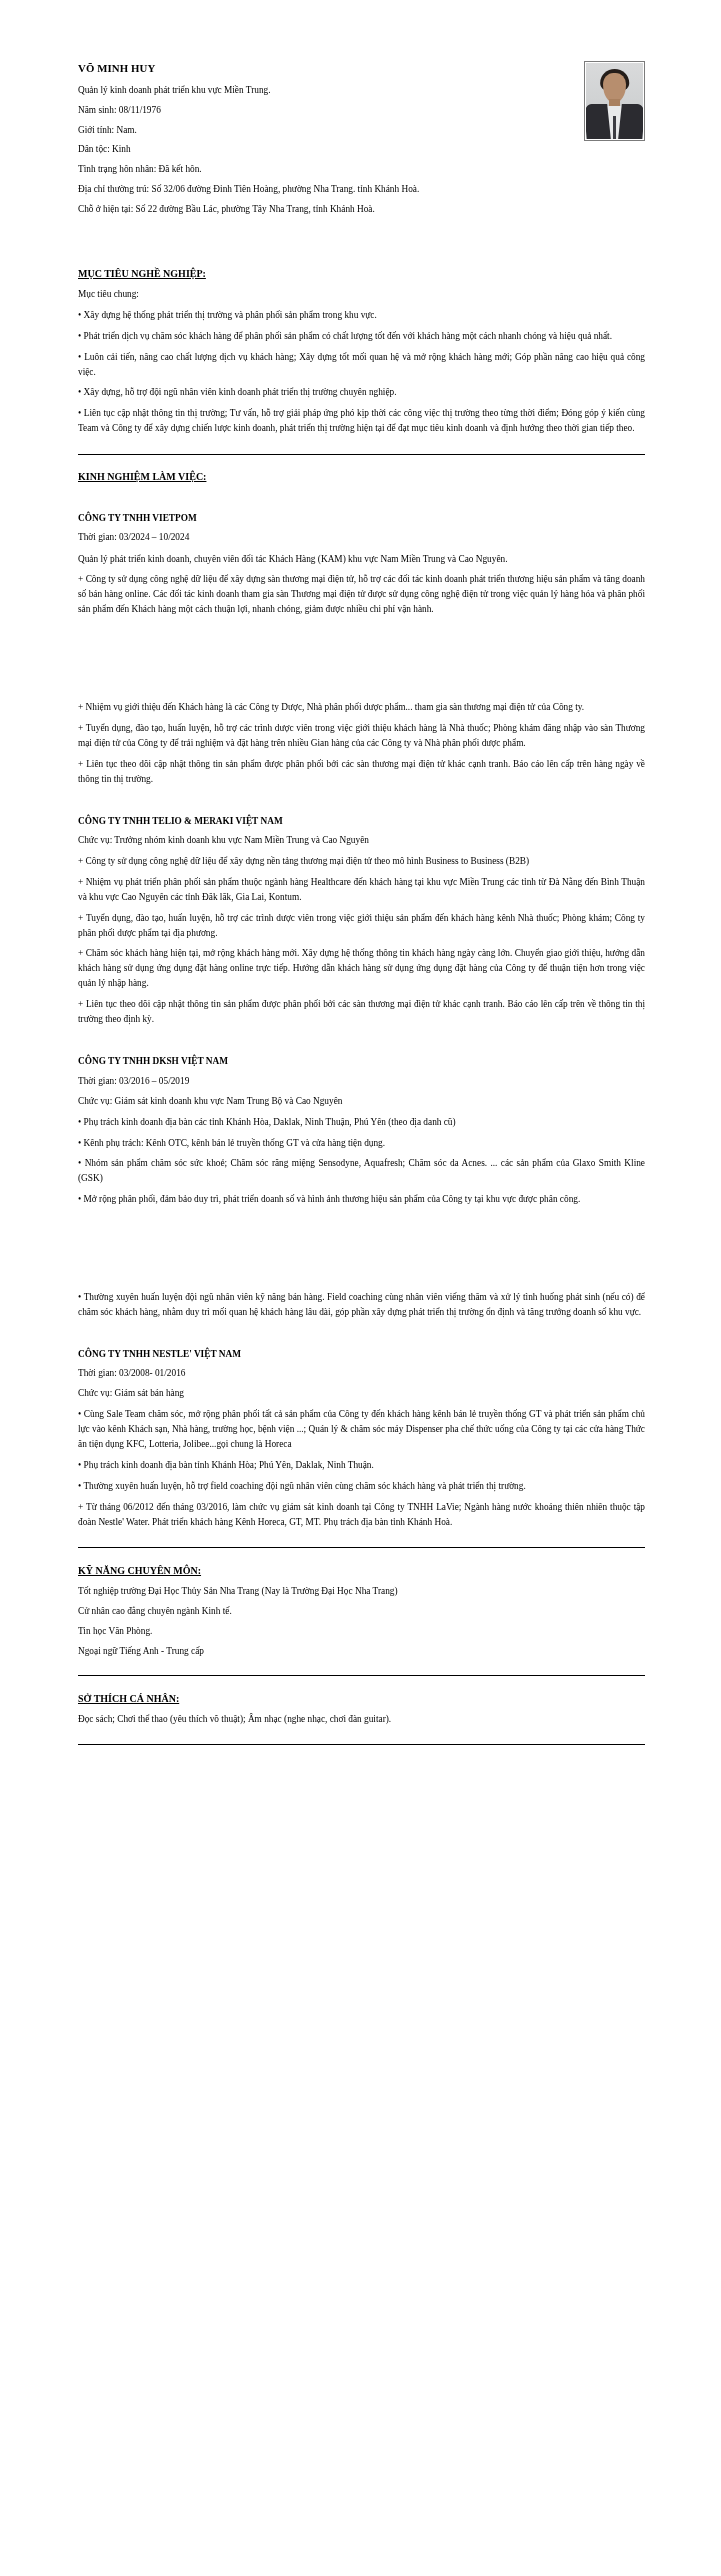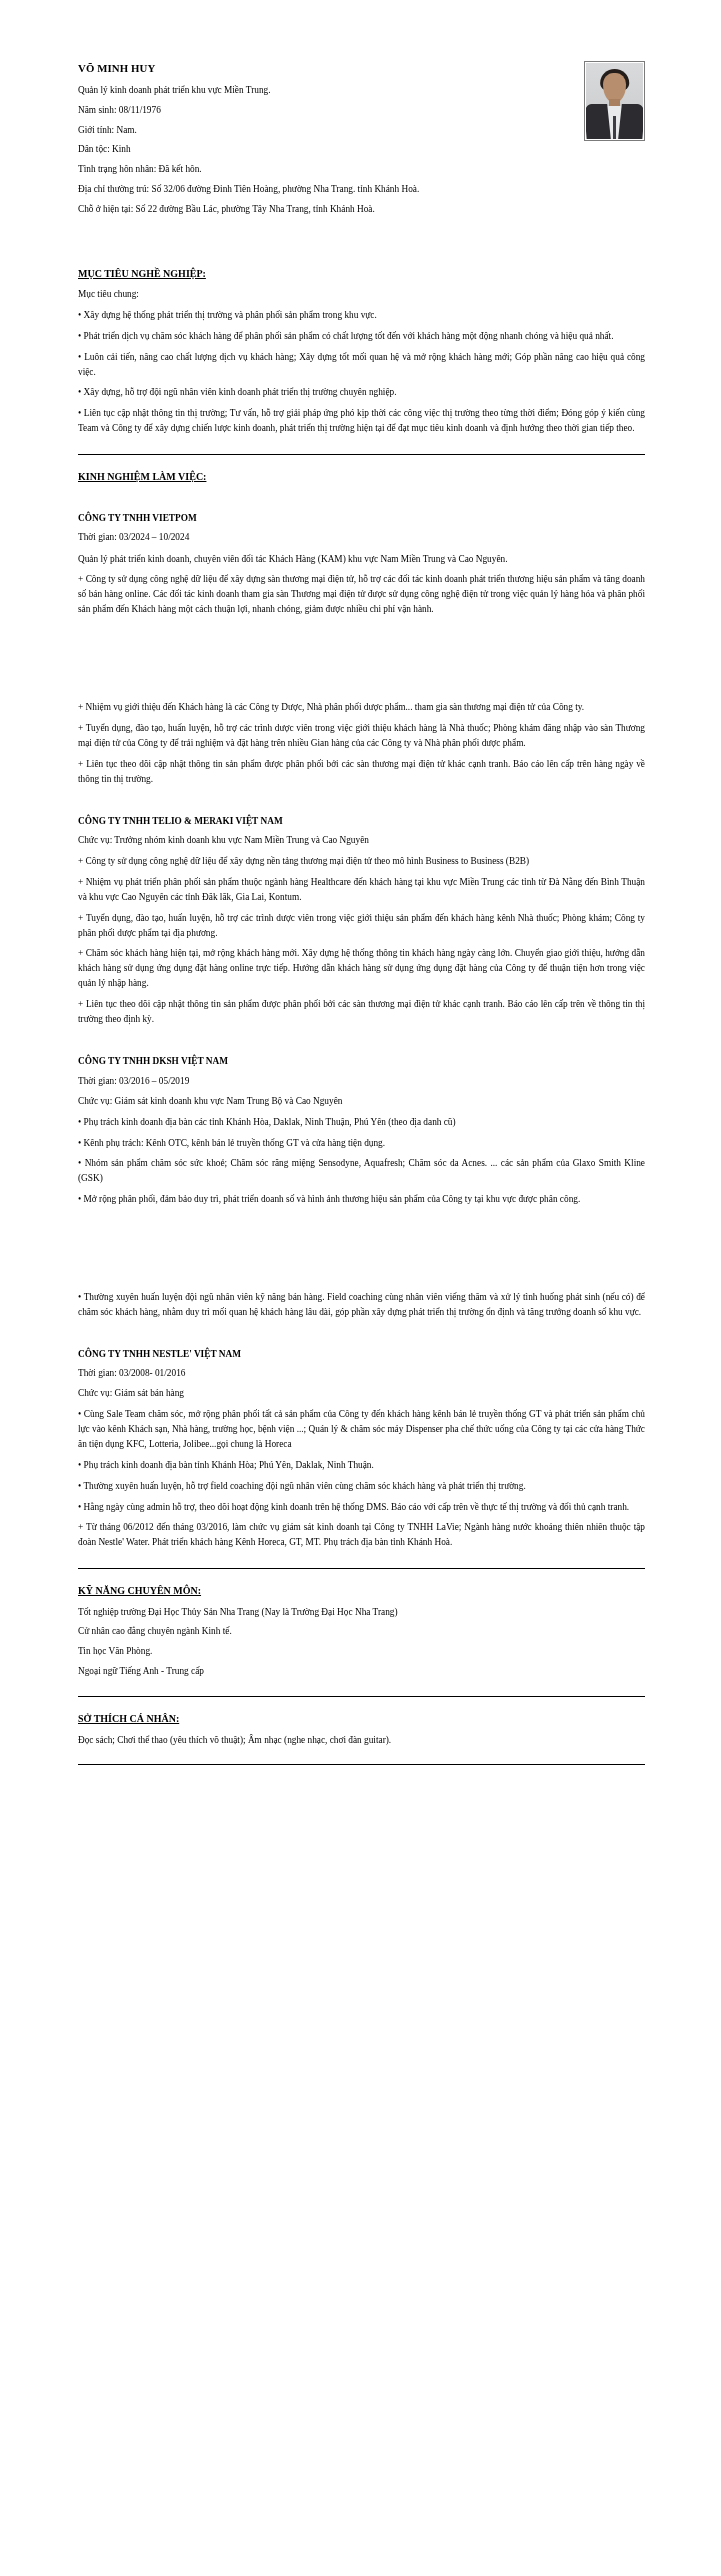--- a/index.html
+++ b/index.html
@@ -171,21 +171,21 @@
         </div>
       </div>
     </div>
 
     <div class="spacer-md"></div>
 
     <div class="section">
       <div class="section-title">MỤC TIÊU NGHỀ NGHIỆP:</div>
       <div class="subhead">Mục tiêu chung:</div>
       <div class="para">• Xây dựng hệ thống phát triển thị trường và phân phối sản phẩm trong khu vực.</div>
-      <div class="para">• Phát triển dịch vụ chăm sóc khách hàng để phân phối sản phẩm có chất lượng tốt đến với khách hàng một động nhanh chóng và hiệu quả nhất.</div>
+      <div class="para">• Phát triển dịch vụ chăm sóc khách hàng để phân phối sản phẩm có chất lượng tốt đến với khách hàng một cách nhanh chóng và hiệu quả nhất.</div>
       <div class="para">• Luôn cải tiến, nâng cao chất lượng dịch vụ khách hàng; Xây dựng tốt mối quan hệ và mở rộng khách hàng mới; Góp phần nâng cao hiệu quả công việc.</div>
       <div class="para">• Xây dựng, hỗ trợ đội ngũ nhân viên kinh doanh phát triển thị trường chuyên nghiệp.</div>
       <div class="para">• Liên tục cập nhật thông tin thị trường; Tư vấn, hỗ trợ giải pháp ứng phó kịp thời các công việc thị trường theo từng thời điểm; Đóng góp ý kiến cùng Team và Công ty để xây dựng chiến lược kinh doanh, phát triển thị trường hiện tại để đạt mục tiêu kinh doanh và định hướng theo thời gian tiếp theo.</div>
     </div>
 
     <hr class="rule">
 
     <div class="section">
       <div class="section-title">KINH NGHIỆM LÀM VIỆC:</div>
 
@@ -222,21 +222,20 @@
         <div class="para">• Thường xuyên huấn luyện đội ngũ nhân viên kỹ năng bán hàng. Field coaching cùng nhân viên viếng thăm và xử lý tình huống phát sinh (nếu có) để chăm sóc khách hàng, nhằm duy trì mối quan hệ khách hàng lâu dài, góp phần xây dựng phát triển thị trường ổn định và tăng trưởng doanh số khu vực.</div>
       </div>
 
       <div class="block">
         <div class="company">CÔNG TY TNHH NESTLE' VIỆT NAM</div>
         <div class="subhead">Thời gian: 03/2008- 01/2016</div>
         <div class="subhead">Chức vụ: Giám sát bán hàng</div>
         <div class="para">• Cùng Sale Team chăm sóc, mở rộng phân phối tất cả sản phẩm của Công ty đến khách hàng kênh bán lẻ truyền thống GT và phát triển sản phẩm chủ lực vào kênh Khách sạn, Nhà hàng, trường học, bệnh viện ...; Quán lý &amp; chăm sóc máy Dispenser pha chế thức uống của Công ty tại các cửa hàng Thức ăn tiện dụng KFC, Lotteria, Jolibee...gọi chung là Horeca</div>
         <div class="para">• Phụ trách kinh doanh địa bàn tỉnh Khánh Hòa; Phú Yên, Daklak, Ninh Thuận.</div>
         <div class="para">• Thường xuyên huấn luyện, hỗ trợ field coaching đội ngũ nhân viên cùng chăm sóc khách hàng và phát triển thị trường.</div>
-        <div class="para">• Hằng ngày cùng admin hỗ trợ, theo dõi hoạt động kinh doanh trên hệ thống DMS. Báo cáo với cấp trên về thực tế thị trường và đối thủ cạnh tranh.</div>
         <div class="para last">+ Từ tháng 06/2012 đến tháng 03/2016, làm chức vụ giám sát kinh doanh tại Công ty TNHH LaVie; Ngành hàng nước khoáng thiên nhiên thuộc tập đoàn Nestle' Water. Phát triển khách hàng Kênh Horeca, GT, MT. Phụ trách địa bàn tỉnh Khánh Hoà.</div>
       </div>
     </div>
 
     <hr class="rule">
 
     <div class="section">
       <div class="section-title">KỸ NĂNG CHUYÊN MÔN:</div>
       <div class="info-line">Tốt nghiệp trường Đại Học Thủy Sản Nha Trang (Nay là Trường Đại Học Nha Trang)</div>
       <div class="info-line">Cử nhân cao đẳng chuyên ngành Kinh tế.</div>

